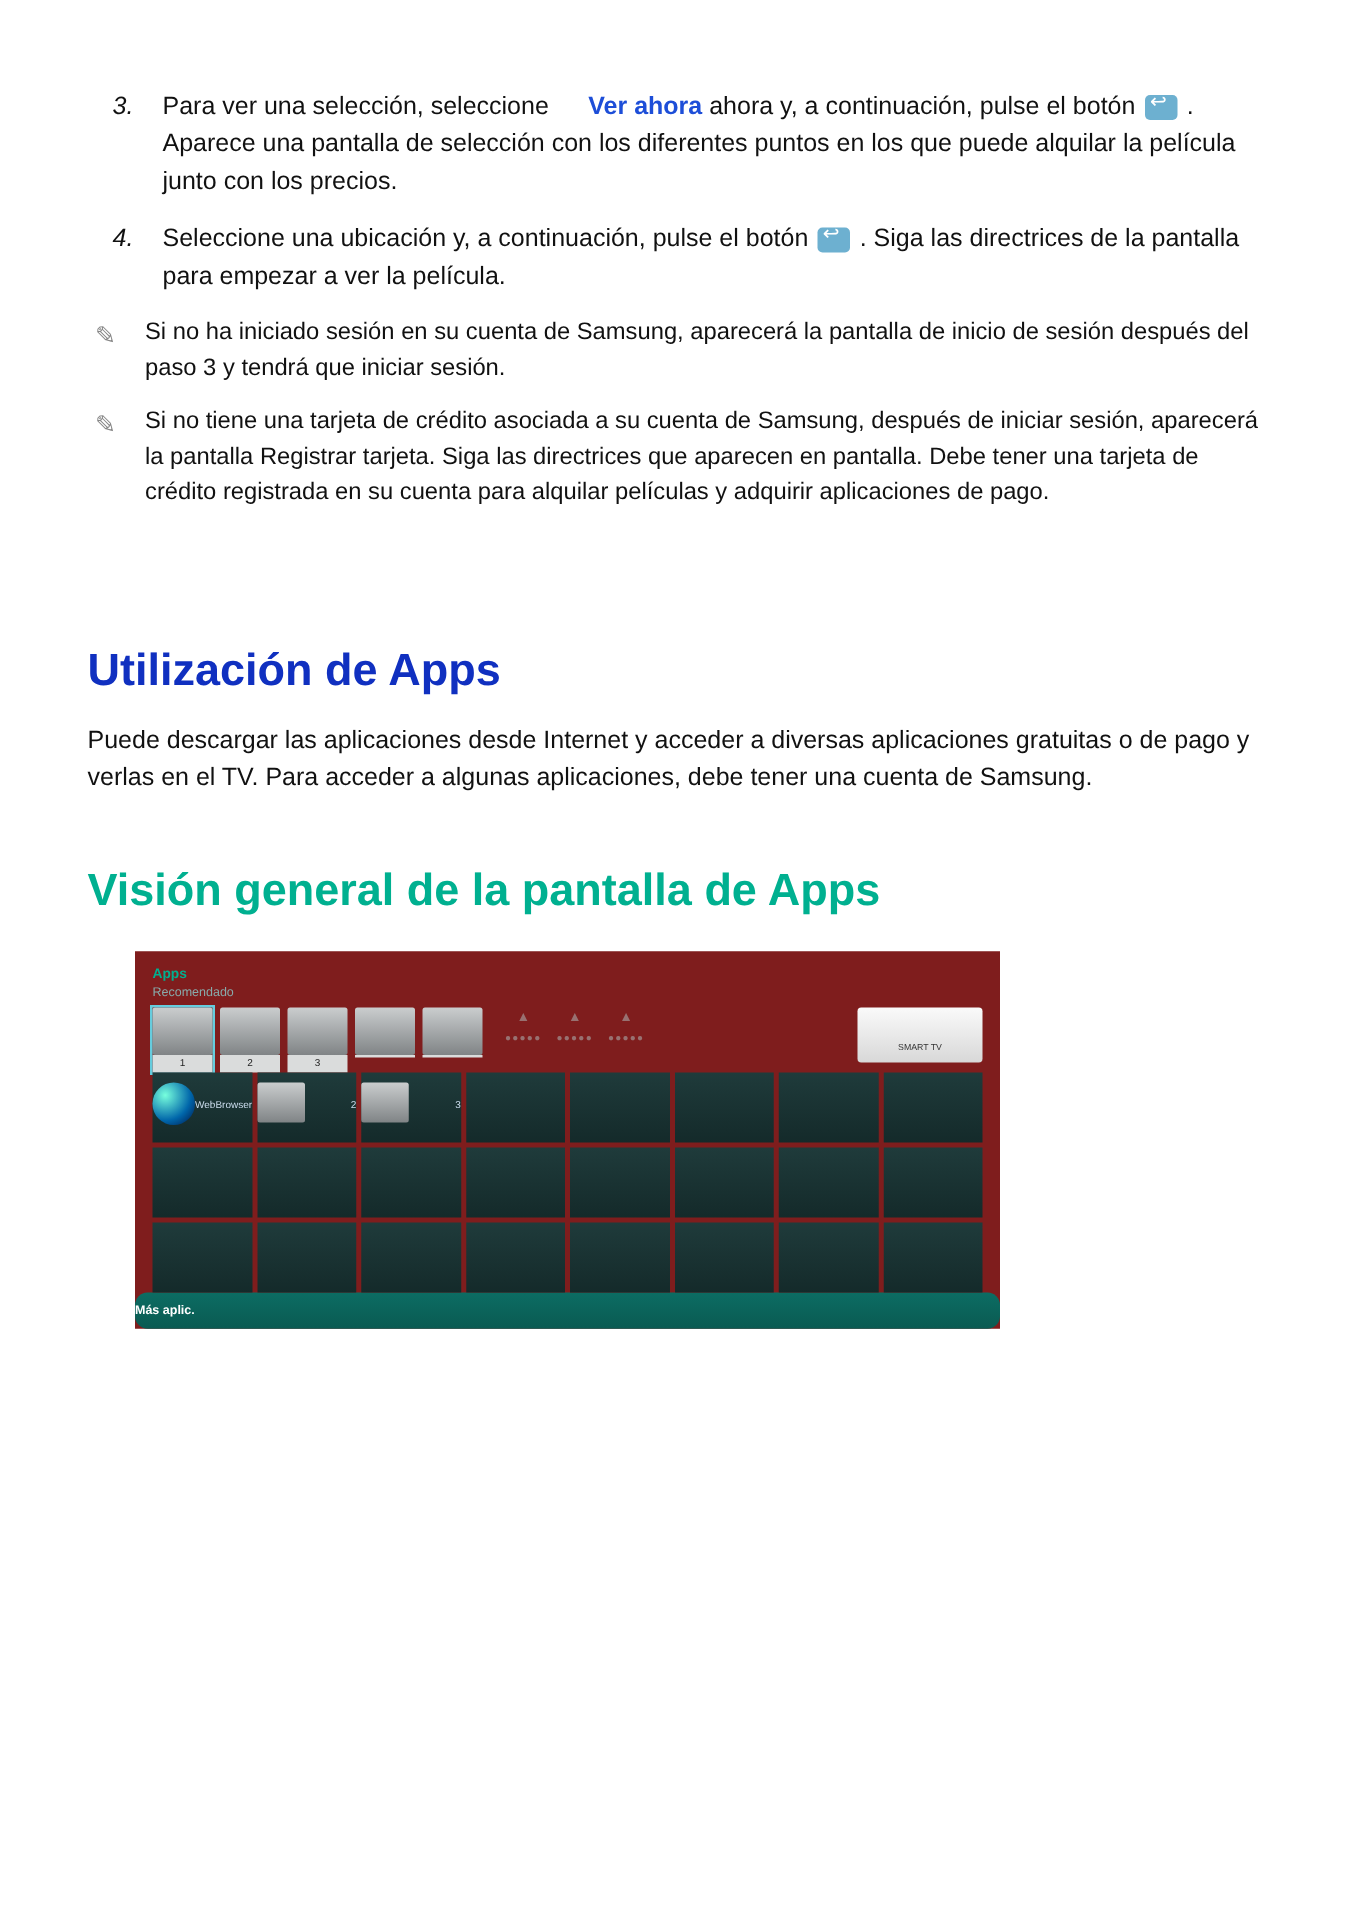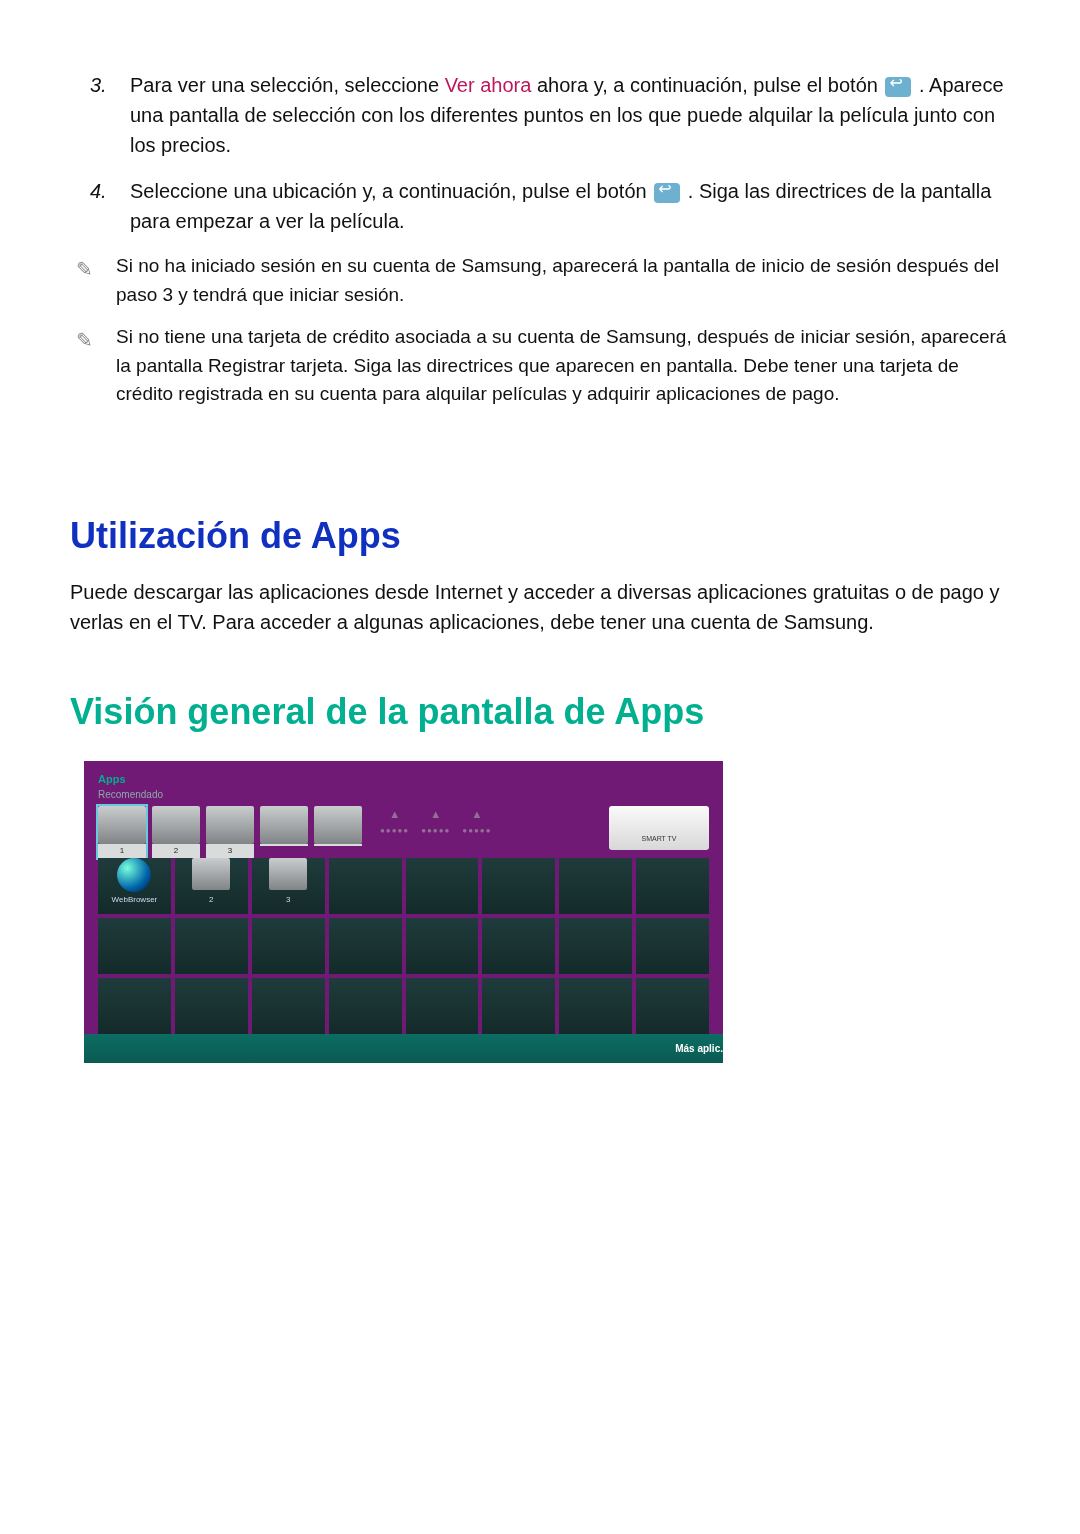--- a/index.html
+++ b/index.html
@@ -8,21 +8,21 @@
     background: #fff;
     font-family: "Segoe UI", Arial, sans-serif;
     color: #111;
     padding: 70px 70px 60px 70px;
     font-size: 20px;
     line-height: 1.5;
   }
   .step-row { display: flex; gap: 16px; margin: 0 0 16px 20px; }
   .step-num { flex: 0 0 24px; font-style: italic; font-size: 20px; }
   .step-text { flex: 1; }
-  .highlight { color: #be185d; font-weight: normal; }
+  .highlight { color: #1d4ed8; font-weight: bold; margin-left: 26px; }
   .enter-icon {
     display: inline-block;
     width: 26px; height: 20px;
     background: #6db0d0;
     border-radius: 4px;
     vertical-align: middle;
     position: relative;
     margin: 0 2px;
   }
   .enter-icon::before {
@@ -48,24 +48,24 @@
     margin: 100px 0 14px 0;
   }
   .section-intro { margin-bottom: 48px; }
   h2.sub-title {
     font-size: 36px;
     font-weight: 700;
     color: #00b090;
     margin-bottom: 22px;
   }
   .tv-panel {
-    width: 639px;
-    background: #701a75;
+    width: 692px;
+    background: #7f1d1d;
     padding: 10px 14px 0 14px;
-    margin-left: 14px;
+    margin-left: 38px;
   }
   .tv-apps { font-size: 11px; color: #00b090; font-weight: 600; }
   .tv-rec { font-size: 10px; color: #8aa; margin-bottom: 4px; }
   .rec-row { display: flex; gap: 10px; align-items: flex-start; }
   .rec-tiles { display: flex; gap: 6px; }
   .rec-tile {
     width: 48px;
     display: flex; flex-direction: column; align-items: stretch;
   }
   .rec-tile.sel { outline: 2px solid #6cd; }
@@ -88,38 +88,38 @@
     margin-left: auto;
     display:flex; align-items:flex-end; justify-content:center;
     color:#333; font-size:7px; padding-bottom:6px;
   }
   .tv-myapps { font-size: 10px; color: #6fc; margin: 10px 0 4px 0; }
   .grid-area { display:flex; flex-direction:column; gap:4px; }
   .grow { display:flex; gap:4px; }
   .gcell {
     flex:1; height:56px;
     background: linear-gradient(#1f3b3b, #142a2a);
-    display:flex; flex-direction:column; align-items:center; justify-content:flex-start;
+    display:flex; align-items:center; justify-content:space-between;
     color:#cde; font-size:8px; padding-bottom:4px;
   }
   .gcell .thumb {
     width: 38px; height: 32px;
     background: linear-gradient(#cacdce, #808486);
     border-radius:2px; margin-bottom:4px;
   }
   .gcell .globe {
     width: 34px; height: 34px;
     background: radial-gradient(circle at 30% 30%, #7fd, #06a 60%, #014 100%);
     border-radius: 50%; margin-bottom: 2px;
   }
   .more-bar {
     margin: 0 -14px;
     background: linear-gradient(#0c6d63, #0a5a52);
     color:#fff; font-size:10px; font-weight:600;
-    text-align:right; padding:7px 0;
+    text-align:left; padding:7px 0;border-radius:10px;
   }
 </style>
 </head>
 <body>
 
 <div class="step-row">
   <div class="step-num">3.</div>
   <div class="step-text">
     <span>Para ver una selección, seleccione </span>
     <span class="highlight">Ver ahora</span>

